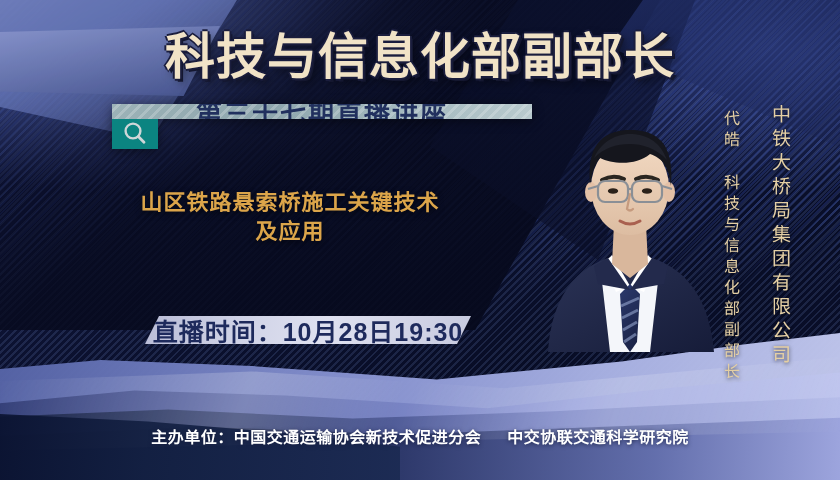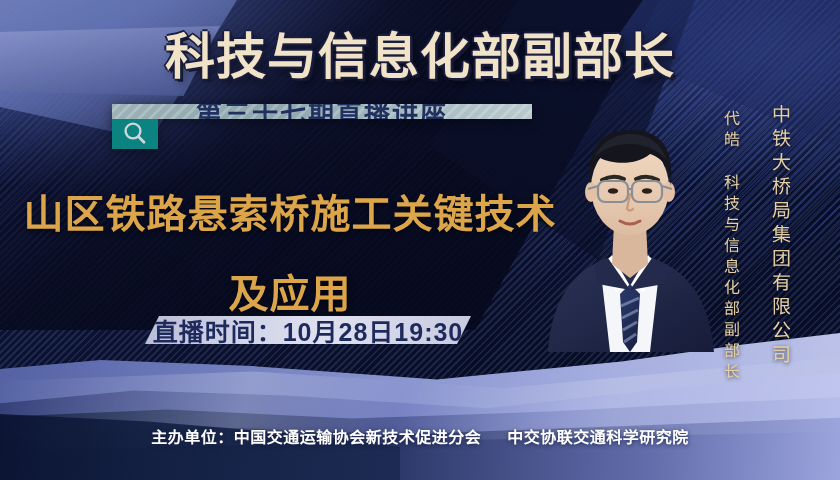--- a/index.html
+++ b/index.html
@@ -142,24 +142,24 @@
     position:relative;z-index:2;color:#21305e;font-size:26px;font-weight:600;letter-spacing:2px;
   }
   .sub-bar-icon{
     width:46px;background:#0b8481;display:flex;align-items:center;justify-content:center;
   }
   .sub-bar-icon svg{display:block;}
 
   
   .topic{
     position:absolute;left:20px;top:188px;width:540px;text-align:center;
-    color:#dca54a;font-size:40px;font-weight:700;line-height:1.32;letter-spacing:1px;
+    color:#dca54a;font-size:22px;font-weight:700;line-height:1.32;letter-spacing:1px;
     text-shadow:0 2px 6px rgba(0,0,0,.6);
   }
-  .topic .l2{display:block;margin-top:27px;}
+  .topic .l2{display:block;}
 
   
   .time-pill{
     position:absolute;left:145px;top:316px;width:326px;height:28px;
     display:flex;align-items:center;justify-content:center;
     background:linear-gradient(100deg,#b9bcd6 0%, #cfd2e6 28%, #dfe1f0 55%, #c7cadf 100%);
     clip-path:polygon(14px 0, 100% 0, calc(100% - 14px) 100%, 0 100%);
     box-shadow:0 3px 10px rgba(0,0,0,.45);
   }
   .time-pill span{

